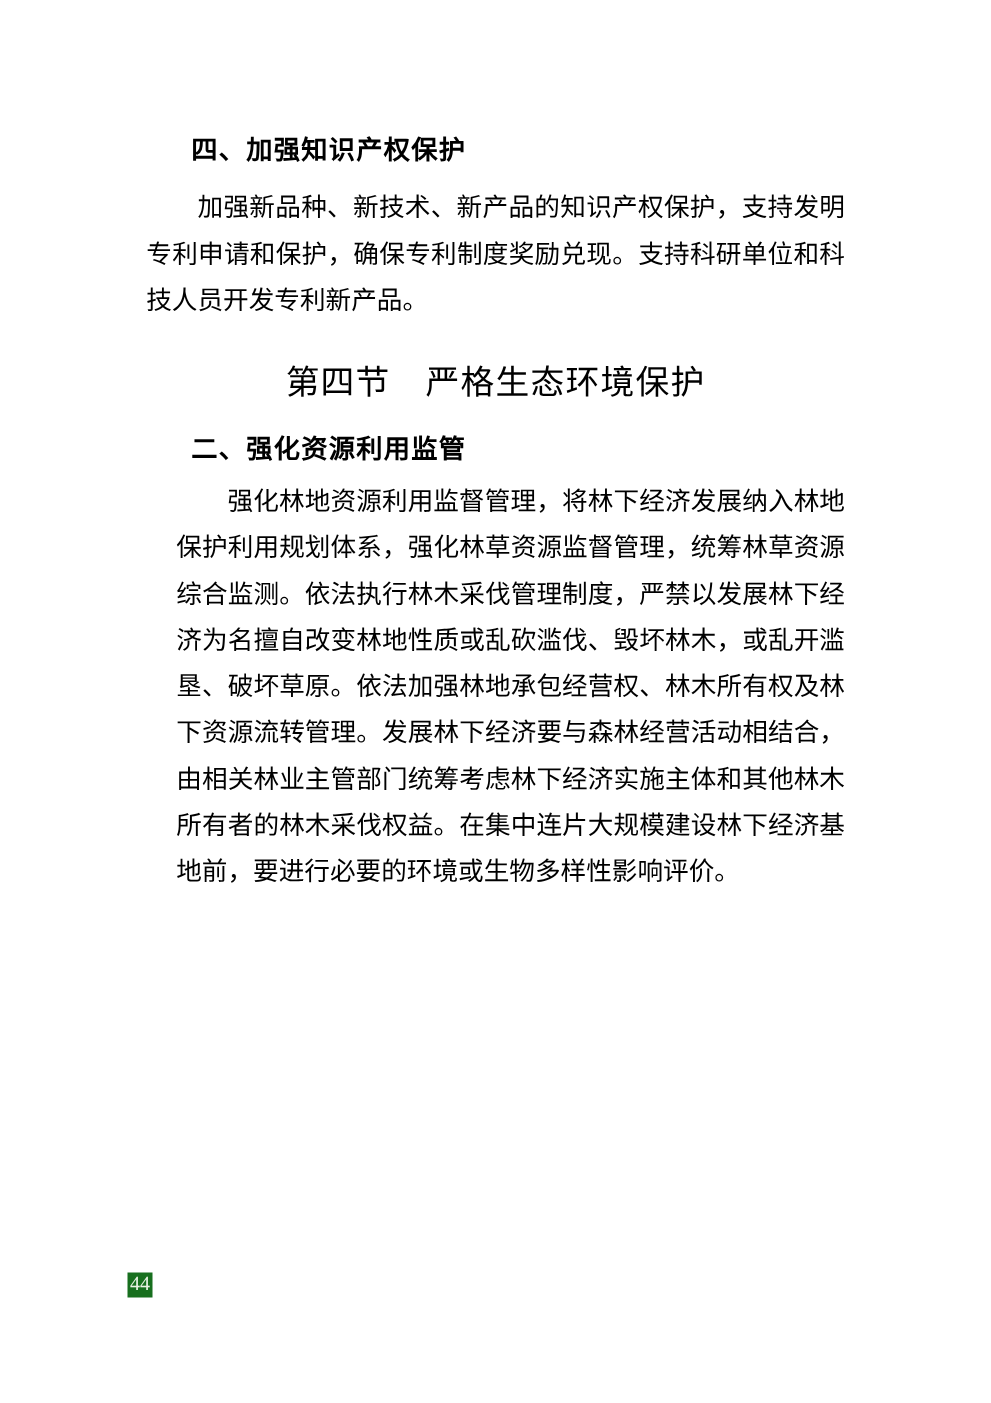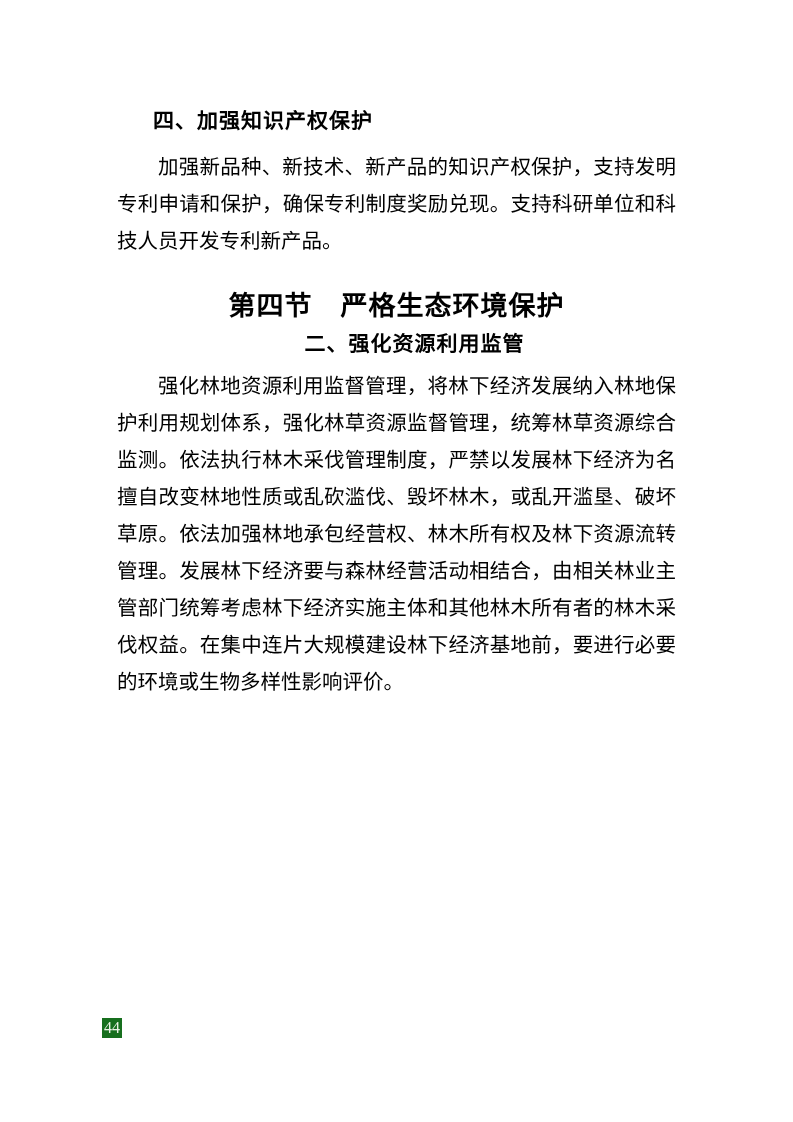--- a/index.html
+++ b/index.html
@@ -27,35 +27,35 @@
     font-family: "Liberation Sans", sans-serif;
     font-weight: bold;
     font-size: 21px;
     line-height: 26px;
     text-indent: 36px;
     letter-spacing: 1px;
     margin: 0;
   }
   .h-ip   { margin-top: 108px; }
   .h-law  { margin-top: 24px; }
-  .h-sup  { margin-top: 7px; text-align: center; }
+  .h-sup  { margin-top: 23px; }
   .body-para {
     font-family: "Liberation Serif", serif;
     font-size: 20.5px;
     line-height: 37px;
     text-align: justify;
     text-indent: 2em;
     margin: 0;
   }
   .p-ip  { margin-top: 15px; font-family: Liberation Serif, serif; }
   .p-law { margin-top: 16px; }
-  .p-sup { margin-top: 11px; }
+  .p-sup { margin-top: 11px; margin-left: 24px; }
   .section-title {
     font-family: "Liberation Serif", serif;
-    font-weight: bold;
+    font-weight: normal;
     font-size: 27px;
     line-height: 36px;
     text-align: center;
     letter-spacing: 1px;
     margin: 28px 0 0 0;
   }
   .page-num-badge {
     position: absolute;
     left: 102px;
     top: 1018px;

